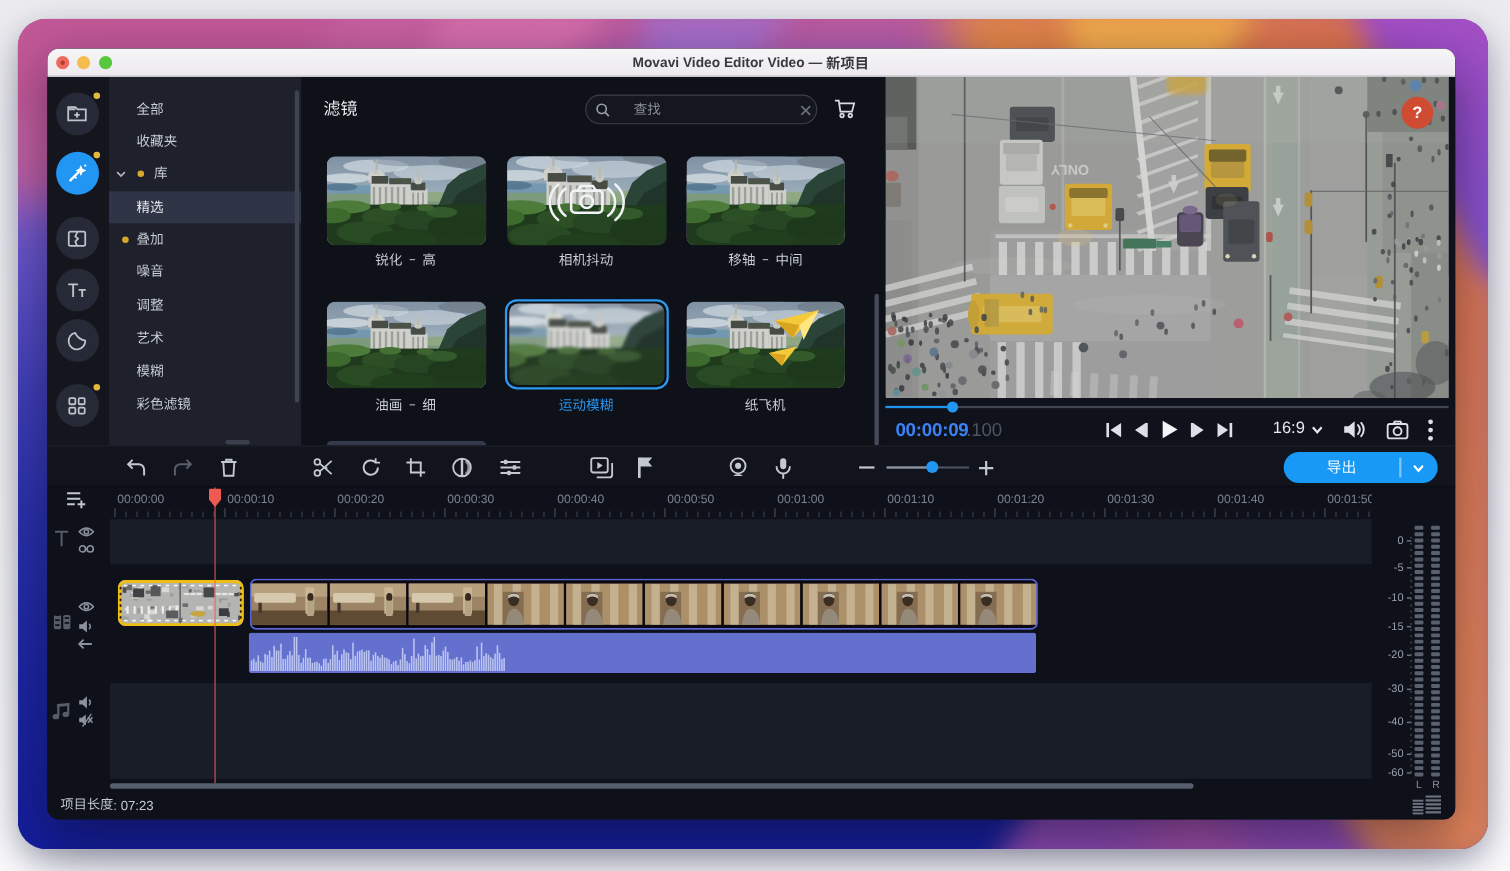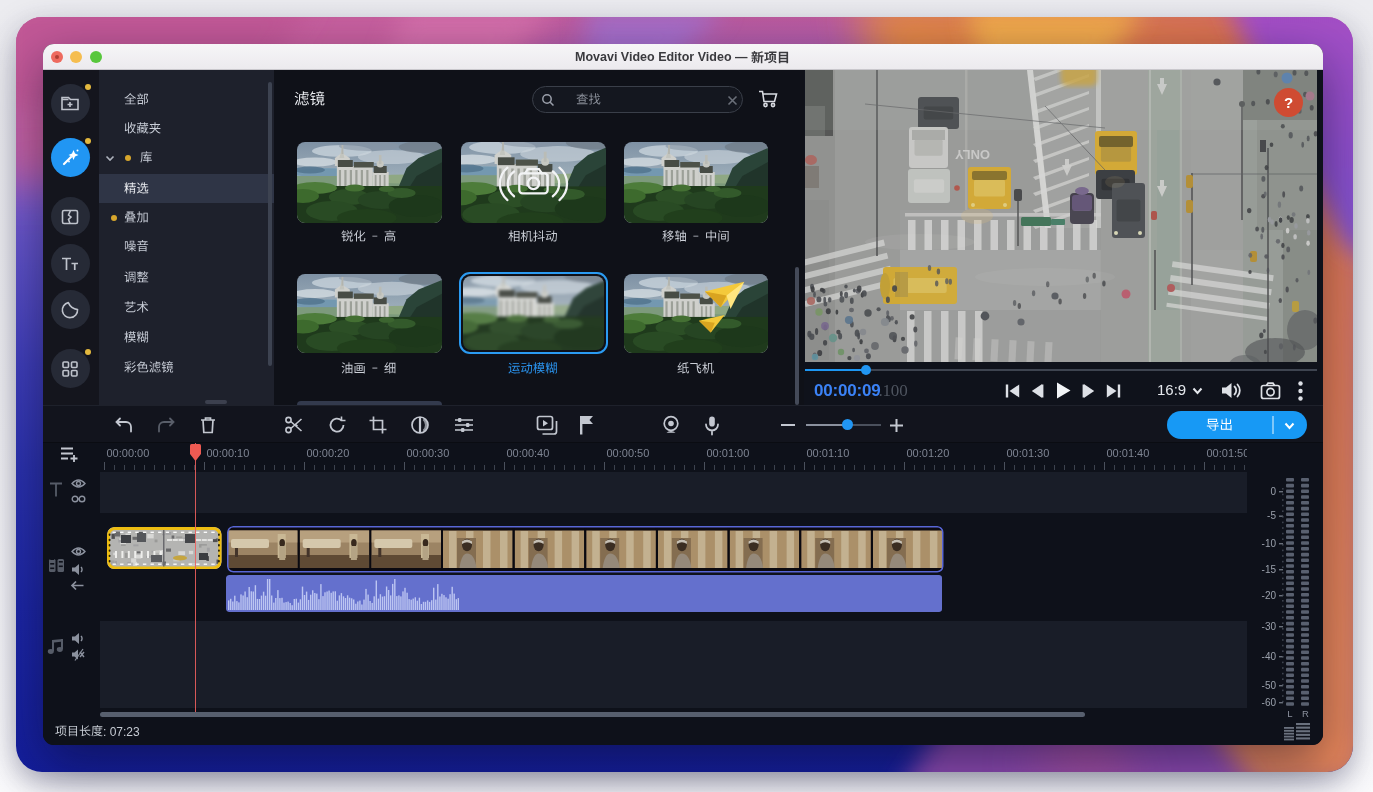--- a/index.html
+++ b/index.html
@@ -759,21 +759,21 @@
             <feGaussianBlur stdDeviation="2.5"></feGaussianBlur>
           </filter>
         </defs>
       </svg>
     </div>
     <div style="position:absolute;left:1231.5px;top:44.0px;width:29.0px;height:29.0px;border-radius:50%;background:#cf4b32;color:#fff;display:flex;align-items:center;justify-content:center;font:bold 15px 'Liberation Sans',sans-serif;">?</div>
     <div style="position:absolute;left:762.5px;top:325.0px;width:511.5px;height:2.5px;background:#3e4450;"></div>
     <div style="position:absolute;left:762.5px;top:325.0px;width:60.5px;height:2.5px;background:#1d96f2;"></div>
     <div style="position:absolute;left:818.0px;top:321.0px;width:10.5px;height:10.5px;border-radius:50%;background:#2196f3;"></div>
     <div style="position:absolute;left:771.5px;top:334.2px;font-weight:700;font-size:17.0px;font-family:Liberation Sans,sans-serif;color:#3b82f6;letter-spacing:-0.20px;line-height:25.5px;white-space:pre;">00:00:09</div>
-    <div style="position:absolute;left:836.0px;top:334.2px;font-weight:400;font-size:17.0px;font-family:Liberation Serif, serif;color:#4e545f;letter-spacing:-0.20px;line-height:25.5px;white-space:pre;">.100</div>
+    <div style="position:absolute;left:836.0px;top:334.2px;font-weight:400;font-size:17.0px;font-family:Liberation Sans, sans-serif;color:#4e545f;letter-spacing:-0.20px;line-height:25.5px;white-space:pre;">.100</div>
     <div style="position:absolute;left:962.3px;top:340.0px;width:15.0px;height:14.0px;">
       <svg width="15" height="14" viewBox="0 0 15 14">
         <rect x="0.8" y="0.5" width="2.4" height="13" fill="#dde0e6"></rect>
         <polygon points="14.2,0.5 14.2,13.5 4.5,7" fill="#dde0e6"></polygon>
       </svg>
     </div>
     <div style="position:absolute;left:988.4px;top:340.0px;width:13.0px;height:14.0px;">
       <svg width="13" height="14" viewBox="0 0 13 14">
         <polygon points="10.4,0.5 10.4,13.5 0.8,7" fill="#dde0e6"></polygon>
         <rect x="10" y="0.5" width="2.4" height="13" fill="#dde0e6"></rect>

